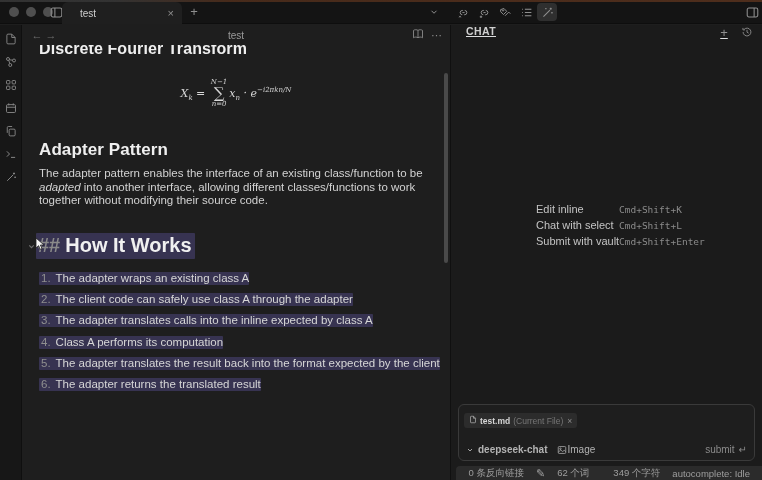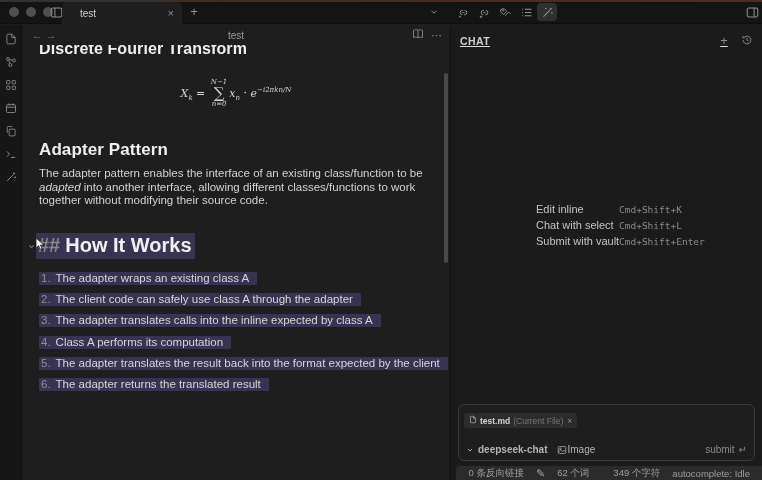--- a/index.html
+++ b/index.html
@@ -50,21 +50,21 @@
   .para { position:absolute; left:17px; top:122px; width:386px; font-size:11.5px; line-height:13.7px; color:#d2d2d2; }
   .para em { font-style:italic; }
   .h2row { position:absolute; left:5px; top:188px; display:flex; align-items:center; }
   .collapse-chev { color:#6f6f6f; margin-right:0px; display:flex; }
   .h2sel { background:rgba(125,110,220,0.27); padding:1px 3px 2px 2px; border-radius:1px;
     font-size:20px; font-weight:bold; color:#f0f0f0; }
   .h2sel .syntax { color:#8a8a8a; font-weight:bold; margin-right:5px; }
   .cursor-arrow { position:absolute; left:13px; top:192px; z-index:5; }
   .olist { position:absolute; left:17px; top:223px; }
   .li { margin-bottom:3.2px; }
-  .li-inner { background:rgba(125,110,220,0.27); border-radius:1px; padding:0 8px 1px 2px;
+  .li-inner { background:rgba(125,110,220,0.27); border-radius:1px; padding:0 0 1px 2px;
     font-size:11.5px; color:#d6d6d6; }
   .li-inner .num { color:#8f8f8f; margin-right:5px; }
   
   .diagram { position:absolute; left:0; top:326px; width:280px; height:110px; }
   .uml-box { position:absolute; background:#2e2e2e; border:1px solid #424242; }
   .uml-title { text-align:center; font-weight:bold; font-size:10px; color:#e4e4e4; }
   .uml-sec { border-top:1px solid #9c9c9c; }
   .client-box { left:83px; top:3px; width:35px; height:34px; }
   .client-box .uml-title { padding-top:6px; }
   .client-box .s1 { margin-top:5px; height:6px; }
@@ -72,21 +72,21 @@
   .adapter-box { left:59px; top:77px; width:84px; height:33px; }
   .adapter-box .uml-title { padding-top:7px; }
   .adapter-box .s1 { margin-top:6px; height:7px; }
   .edge-label { position:absolute; font-size:10.5px; color:#d0d0d0; white-space:nowrap; }
   .lbl-uses { left:56px; top:52px; }
   .lbl-returns { left:85px; top:52px; }
   .arrows-svg { position:absolute; left:40px; top:32px; }
   .scroll-thumb { position:absolute; right:2px; top:48px; width:4px; height:190px; background:#4a4a4a; border-radius:2px; }
   
   .chat { position:relative; flex:1; background:#1b1b1b; border-left:1px solid #101010; }
-  .chat-header { position:absolute; left:1px; top:0; right:0; height:22px; display:flex; align-items:flex-end; padding:0 8px;text-decoration:underline; }
+  .chat-header { position:absolute; left:7px; top:0; right:0; height:22px; display:flex; align-items:flex-start; padding:0 8px;text-decoration:underline; }
   .chat-title { font-size:10.5px; font-weight:bold; letter-spacing:.4px; color:#cfcfcf; }
   .chat-header .spacer { flex:1; }
   .ch-icon { width:14px; height:14px; color:#8f8f8f; display:flex; align-items:center; justify-content:center; margin-left:9px; font-size:13px; }
   .shortcuts { position:absolute; left:85px; top:178px; }
   .sc-row { display:flex; margin-bottom:4px; }
   .sc-label { width:70px; font-size:11px; color:#c4c4c4; white-space:nowrap; }
   .sc-keys { margin-left:13px; font-family:"DejaVu Sans Mono", monospace; font-size:9.5px; color:#8a8a8a; padding-top:1px; white-space:nowrap; }
   .chat-input { position:absolute; left:7px; right:7px; bottom:19px; height:57px;
     background:#1e1e1e; border:1px solid #3a3a3a; border-radius:6px; padding:5px; }
   .chip { display:inline-flex; align-items:center; gap:3px; background:#2c2c2c; border-radius:3px;

